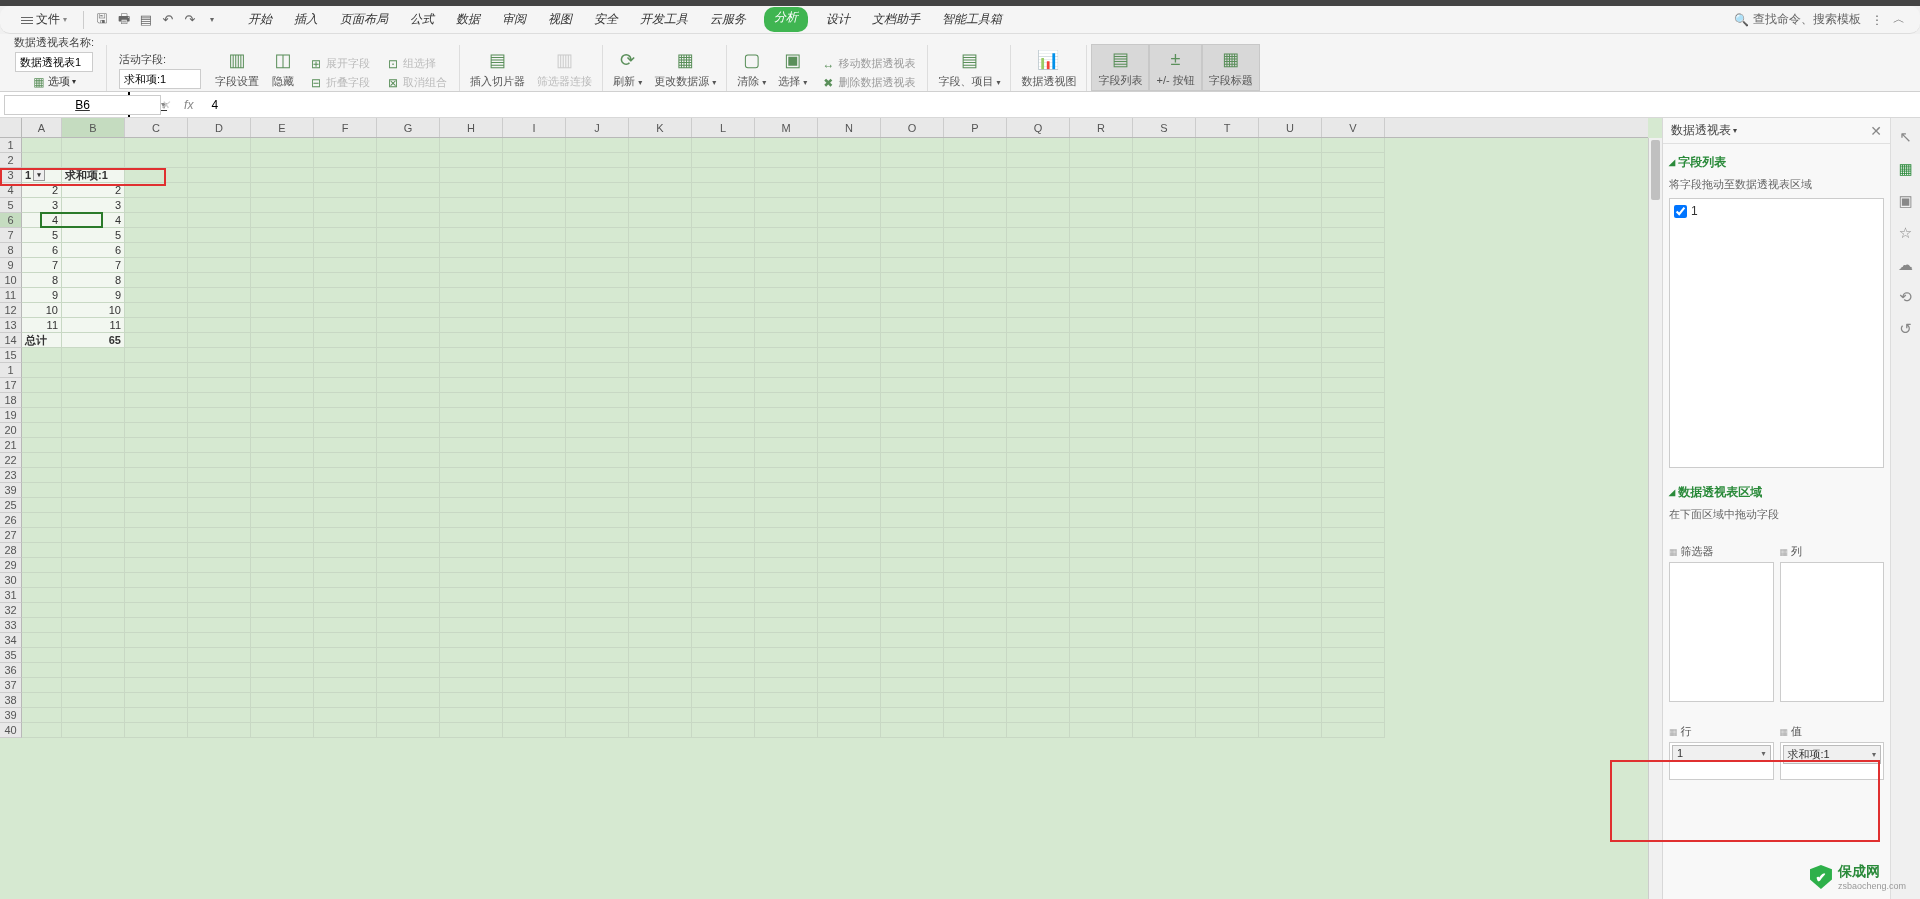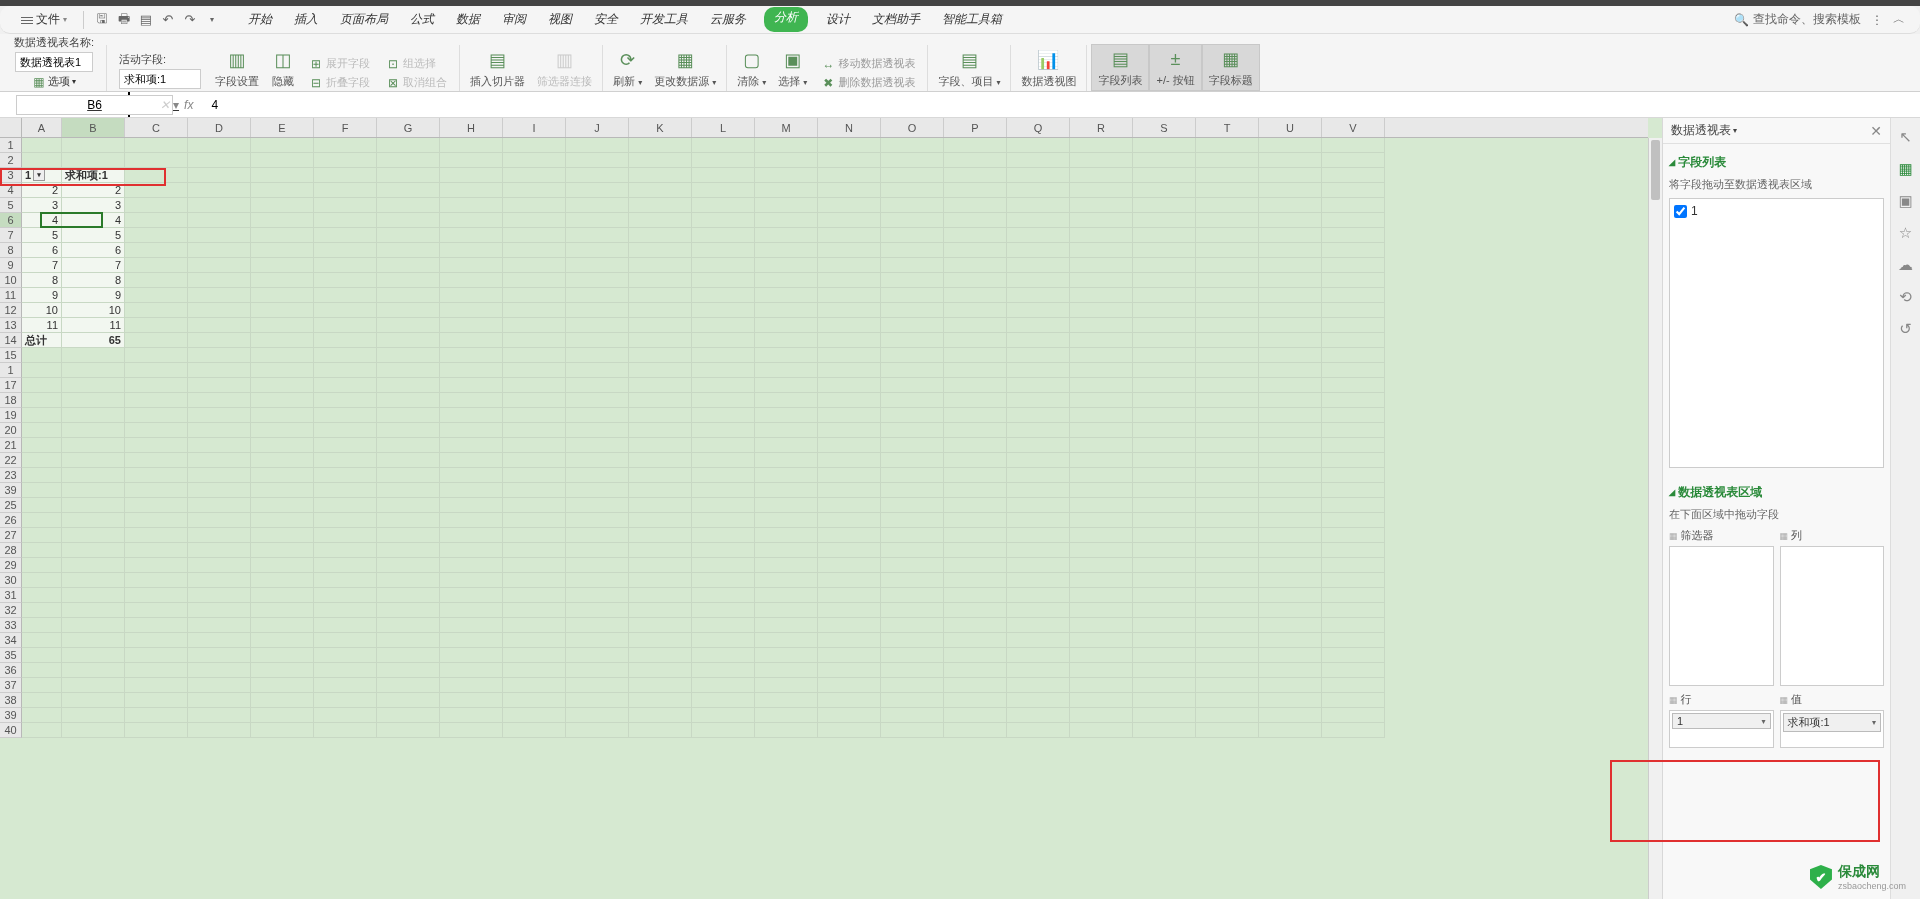--- a/index.html
+++ b/index.html
@@ -31,21 +31,21 @@
   .rbtn.small { flex-direction: row; font-size: 11px; padding: 1px 4px; gap: 3px; color: #999; }
   .rbtn.disabled { color: #bbb; }
   .rbtn.toggled { background: #d8d8d8; border: 1px solid #c8c8c8; }
   .ricon { width: 24px; height: 24px; display: flex; align-items: center; justify-content: center; font-size: 18px; color: #5a8f5a; }
   .ricon.sm { width: 14px; height: 14px; font-size: 12px; }
   .rsep { width: 1px; height: 46px; background: #ddd; margin: 0 4px; }
   .options-btn { display: flex; align-items: center; gap: 2px; font-size: 11px; cursor: pointer; }
   
   
   .fbar-row { display: flex; align-items: center; height: 26px; background: #fff; border-bottom: 1px solid #d8d8d8; }
-  .namebox-wrap { width: 130px; display: flex; align-items: center; border-right: 2px solid #000000; height: 100%; padding: 0 16px; text-decoration: underline; }
+  .namebox-wrap { width: 130px; display: flex; align-items: center; border-right: 2px solid #000000; height: 100%; padding: 0 4px; text-decoration: underline; }
   .namebox { flex: 1; text-align: center; border: 1px solid #ccc; height: 20px; font-size: 12px; background: #fff; }
   .nb-dd { width: 16px; text-align: center; color: #888; cursor: pointer; }
   .fx-icons { display: flex; gap: 14px; padding: 0 14px 0 30px; align-items: center; color: #888; }
   .fx-icon { cursor: pointer; font-style: italic; }
   .formula-input { flex: 1; height: 20px; border: none; outline: none; font-size: 12px; padding: 0 4px; }
   
   
   .main { display: flex; height: calc(899px - 6px - 28px - 58px - 26px); }
   .grid-wrap { flex: 1; position: relative; background: #d6e9d1; overflow: hidden; }
   .col-headers { display: flex; height: 20px; background: #e8e8e8; border-bottom: 1px solid #b8b8b8; position: absolute; top: 0; left: 0; right: 14px; }
@@ -75,21 +75,21 @@
   .rp-close { margin-left: auto; cursor: pointer; color: #888; font-size: 14px; }
   .rp-section { padding: 6px; }
   .rp-section-title { color: #2a8a3a; font-size: 12px; font-weight: bold; margin: 4px 0 6px; display: flex; align-items: center; gap: 3px; }
   .rp-section-title::before { content: "◢"; font-size: 8px; }
   .rp-hint { font-size: 11px; color: #666; margin-bottom: 6px; }
   .field-list-box { border: 1px solid #ccc; background: #fff; height: 270px; padding: 4px; overflow: auto; }
   .field-item { display: flex; align-items: center; gap: 4px; font-size: 12px; padding: 1px 0; cursor: pointer; }
   .field-item input { width: 13px; height: 13px; }
   .areas { display: grid; grid-template-columns: 1fr 1fr; gap: 6px; }
   .area-box { }
-  .area-label { font-size: 11px; color: #555; display: flex; align-items: center; gap: 3px; margin-bottom: 3px; }
+  .area-label { font-size: 11px; color: #555; display: flex; align-items: center; gap: 3px; margin-bottom: 3px; margin-top: 16px; }
   .area-label::before { content: "▦"; font-size: 9px; color: #aaa; }
   .area-drop { border: 1px solid #ccc; background: #fff; height: 140px; padding: 2px; }
   .area-drop.short { height: 38px; }
   .area-chip { border: 1px solid #bbb; background: #f0f0f0; font-size: 11px; padding: 1px 4px; display: flex; align-items: center; justify-content: space-between; cursor: pointer; }
   .area-chip .caret { font-size: 8px; color: #666; }
   
   
   .right-toolbar { width: 30px; background: #f0f0f0; border-left: 1px solid #ddd; display: flex; flex-direction: column; align-items: center; gap: 14px; padding-top: 10px; }
   .rt-icon { width: 18px; height: 18px; display: flex; align-items: center; justify-content: center; color: #888; cursor: pointer; font-size: 15px; }
   

